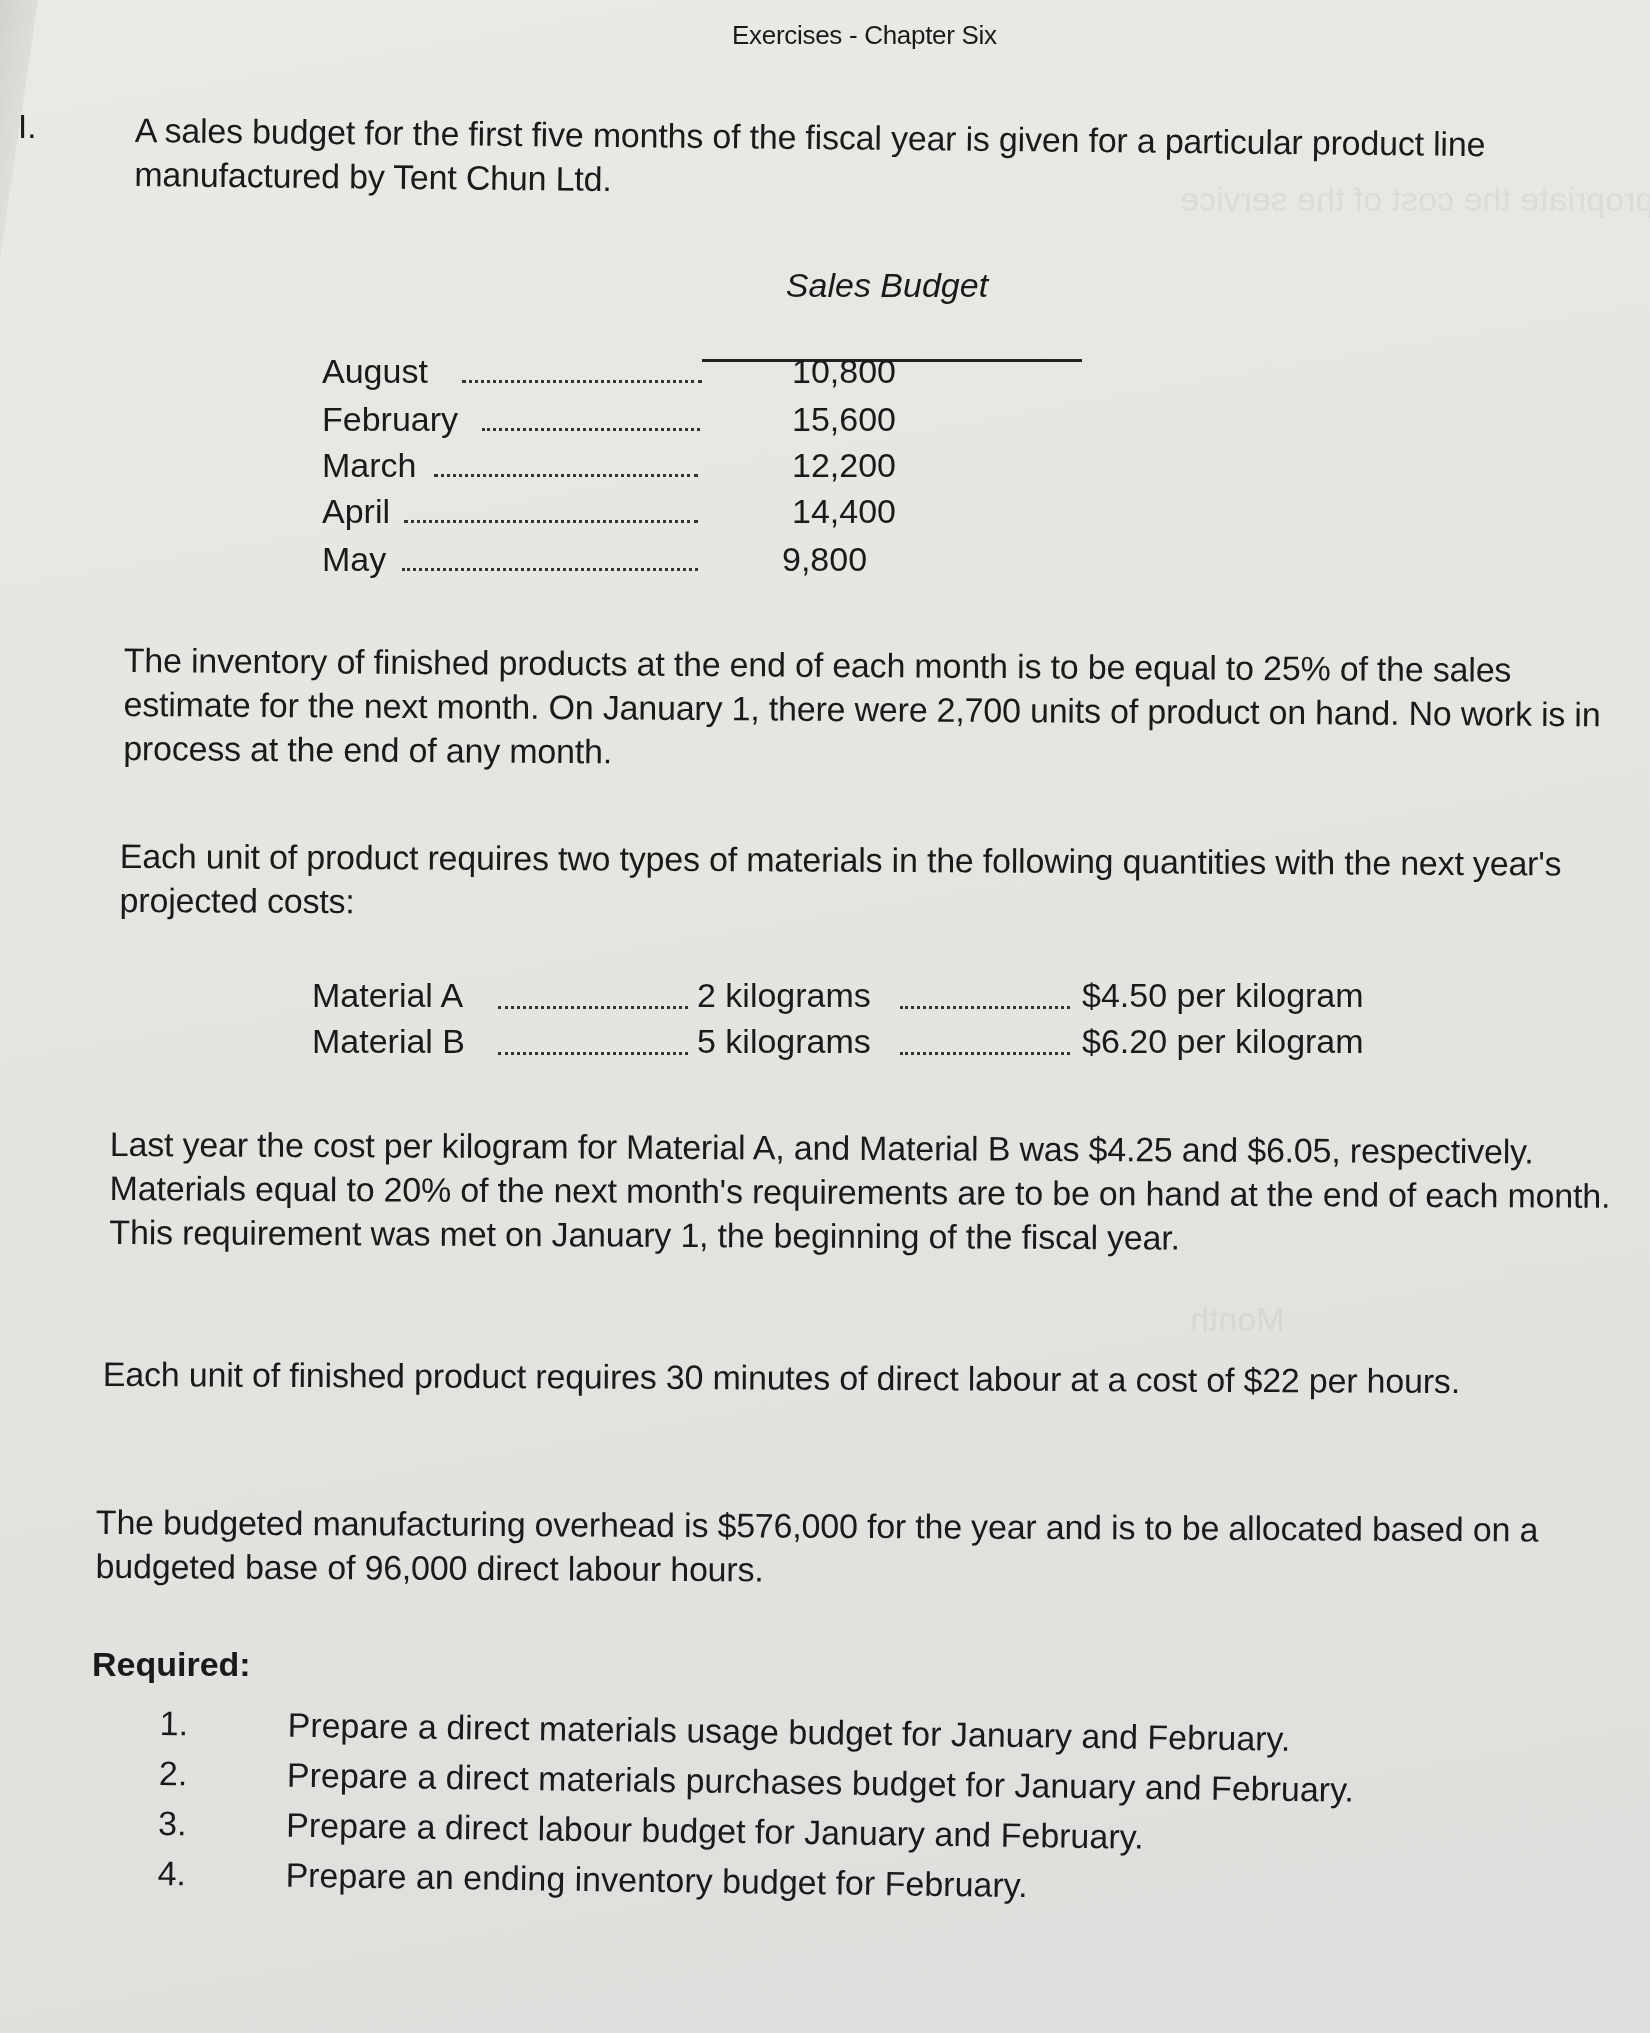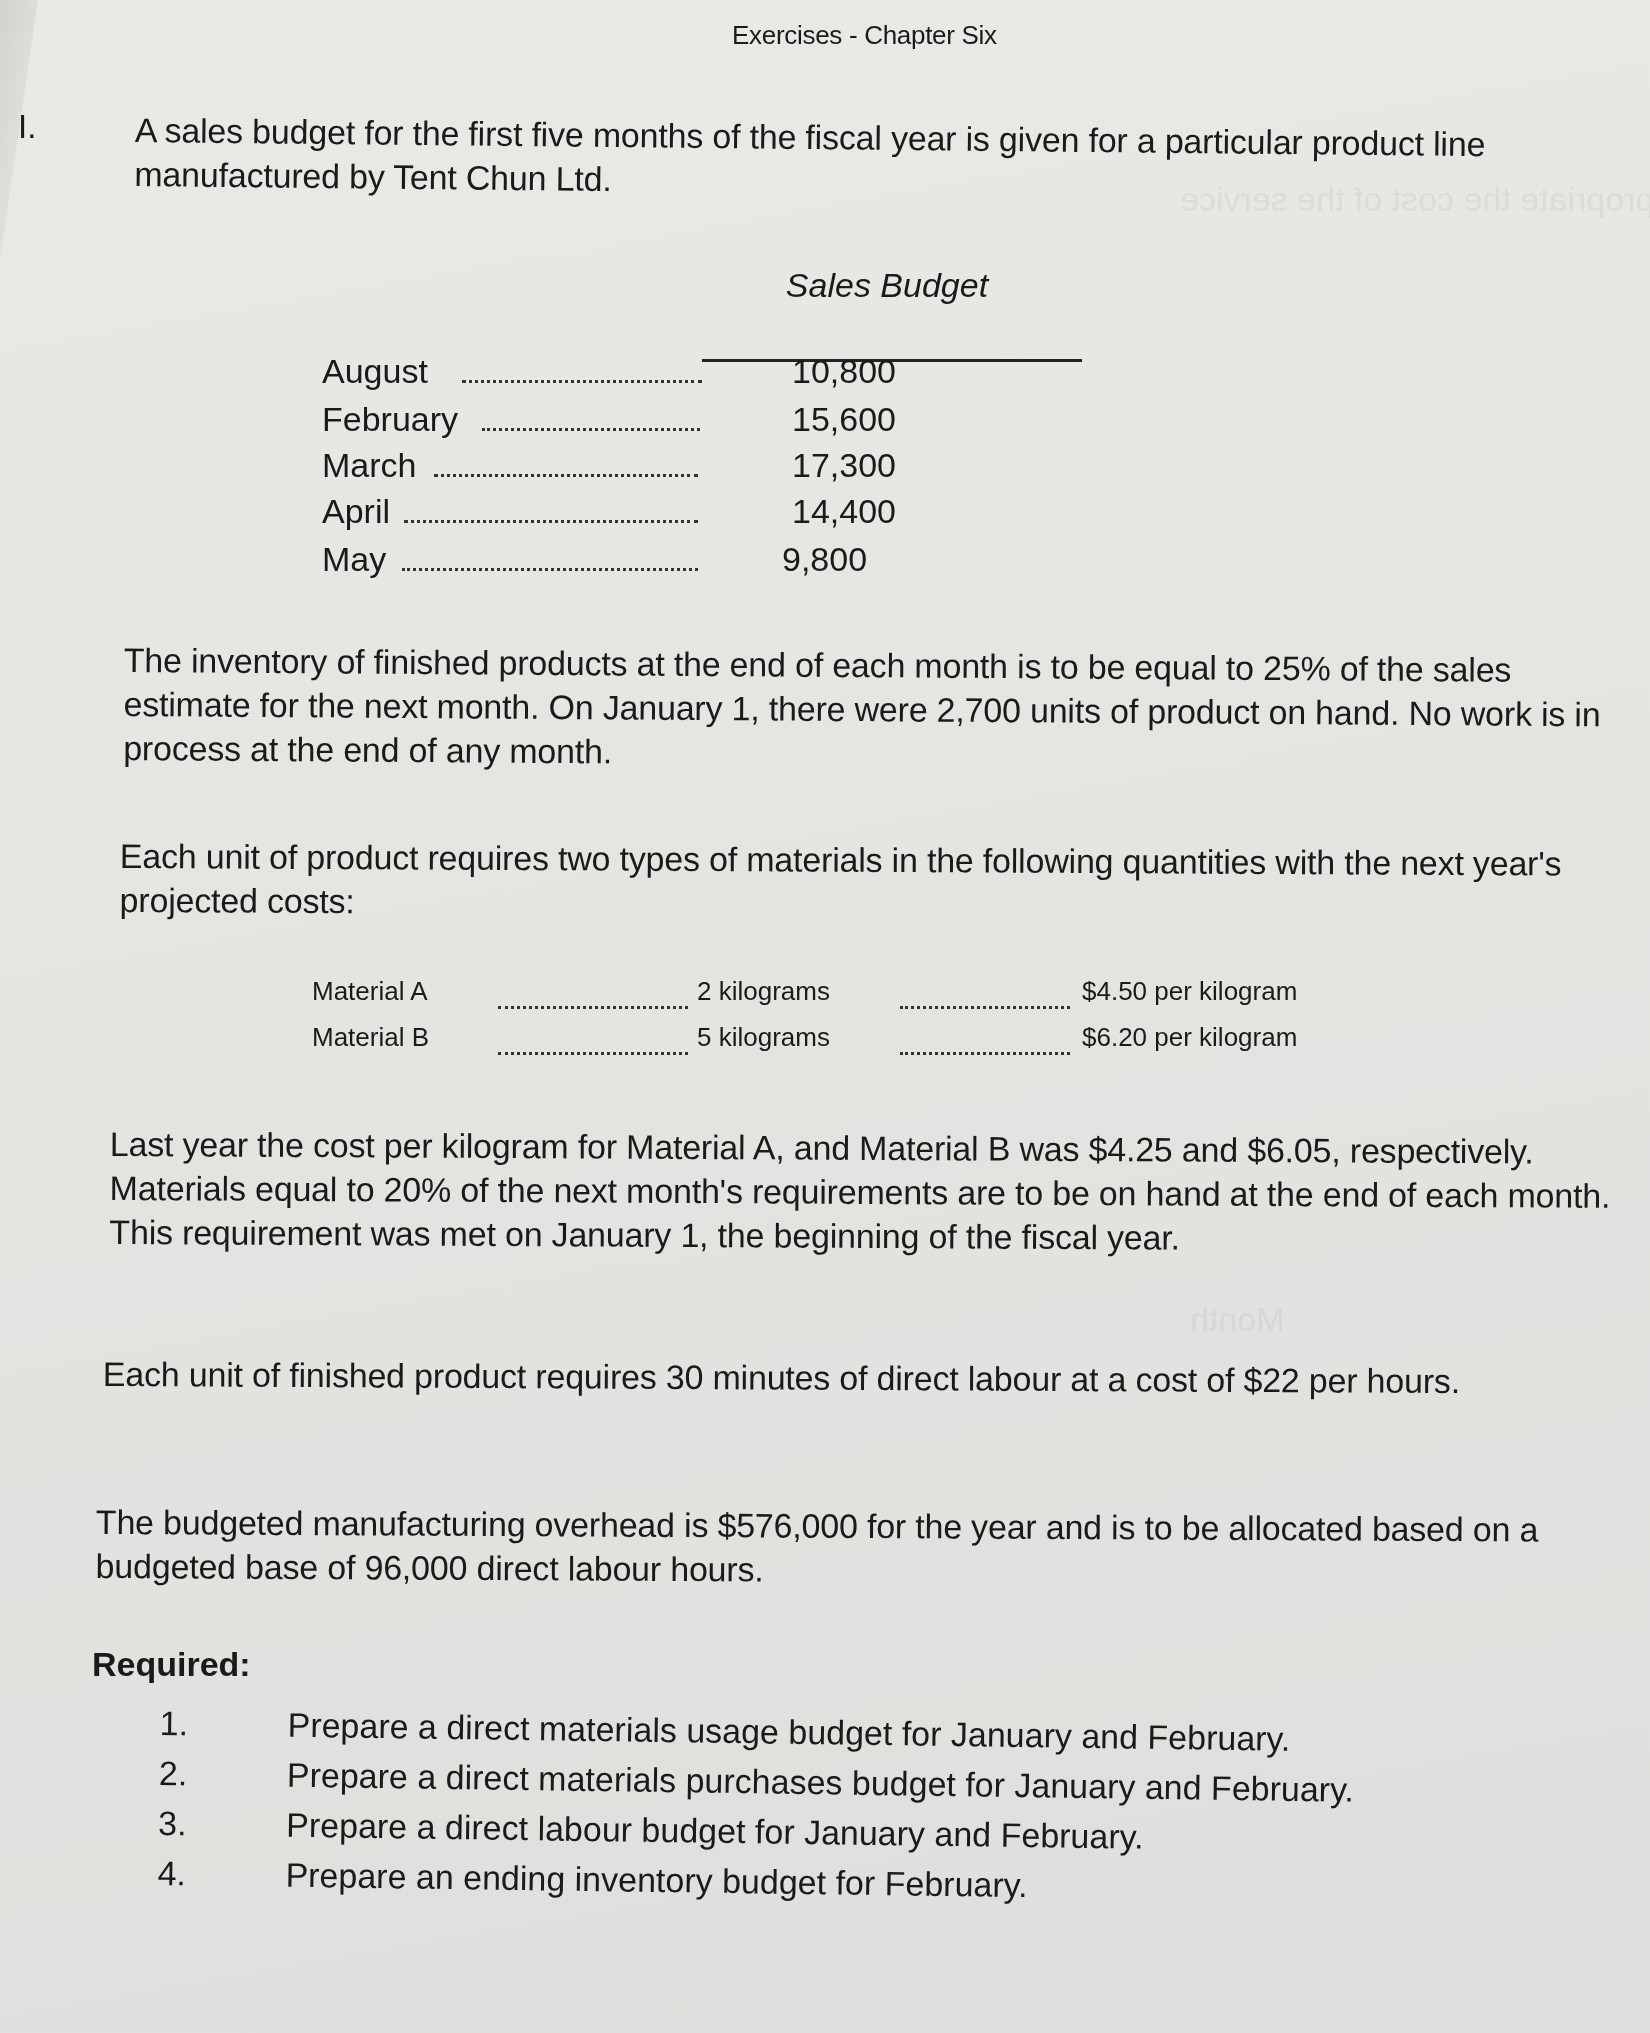--- a/index.html
+++ b/index.html
@@ -38,21 +38,21 @@
     .sales-row .dots {
       position: absolute; top: 25px; height: 3px;
       border-bottom: 3px dotted #333;
     }
     .sales-row .val { position: absolute; left: 470px; width: 170px; text-align: left; }
 
     #inventory { left: 124px; top: 638px; width: 1480px; transform: rotate(0.4deg); transform-origin: left top; }
     #materials-intro { left: 120px; top: 834px; width: 1520px; transform: rotate(0.3deg); transform-origin: left top; }
 
     .mat-table { position: absolute; left: 312px; top: 976px; width: 1120px; }
-    .mat-row { position: absolute; left: 0; height: 46px; width: 1120px; font-size: 26px; }
+    .mat-row { position: absolute; left: 0; height: 46px; width: 1120px; font-size: 34px; }
     .mat-row span { position: absolute; white-space: nowrap; }
     .mat-row .dots { top: 27px; height: 3px; border-bottom: 3px dotted #333; }
 
     #last-year { left: 110px; top: 1122px; width: 1550px; transform: rotate(0.3deg); transform-origin: left top; }
     #labour { left: 103px; top: 1352px; width: 1540px; transform: rotate(0.3deg); transform-origin: left top; }
     #overhead { left: 96px; top: 1500px; width: 1560px; transform: rotate(0.3deg); transform-origin: left top; }
 
     .required-title { position: absolute; left: 92px; top: 1645px; font-size: 34px; font-weight: bold; }
     .req-list { position: absolute; left: 160px; top: 1698px; width: 1440px; transform: rotate(0.8deg); transform-origin: left top; }
     .req-item { position: relative; height: 50px; font-size: 34px; line-height: 50px; }
@@ -89,21 +89,21 @@
     <span class="val">10,800</span>
   </div>
   <div class="sales-row" style="top:138px;">
     <span class="label">February</span>
     <span class="dots" style="left:160px;width:218px;"></span>
     <span class="val">15,600</span>
   </div>
   <div class="sales-row" style="top:184px;">
     <span class="label">March</span>
     <span class="dots" style="left:112px;width:264px;"></span>
-    <span class="val">17,300</span>
+    <span class="val">12,200</span>
   </div>
   <div class="sales-row" style="top:230px;">
     <span class="label">April</span>
     <span class="dots" style="left:82px;width:294px;"></span>
     <span class="val">14,400</span>
   </div>
   <div class="sales-row" style="top:278px;">
     <span class="label">May</span>
     <span class="dots" style="left:80px;width:296px;"></span>
     <span class="val" style="left:460px;">9,800</span>

